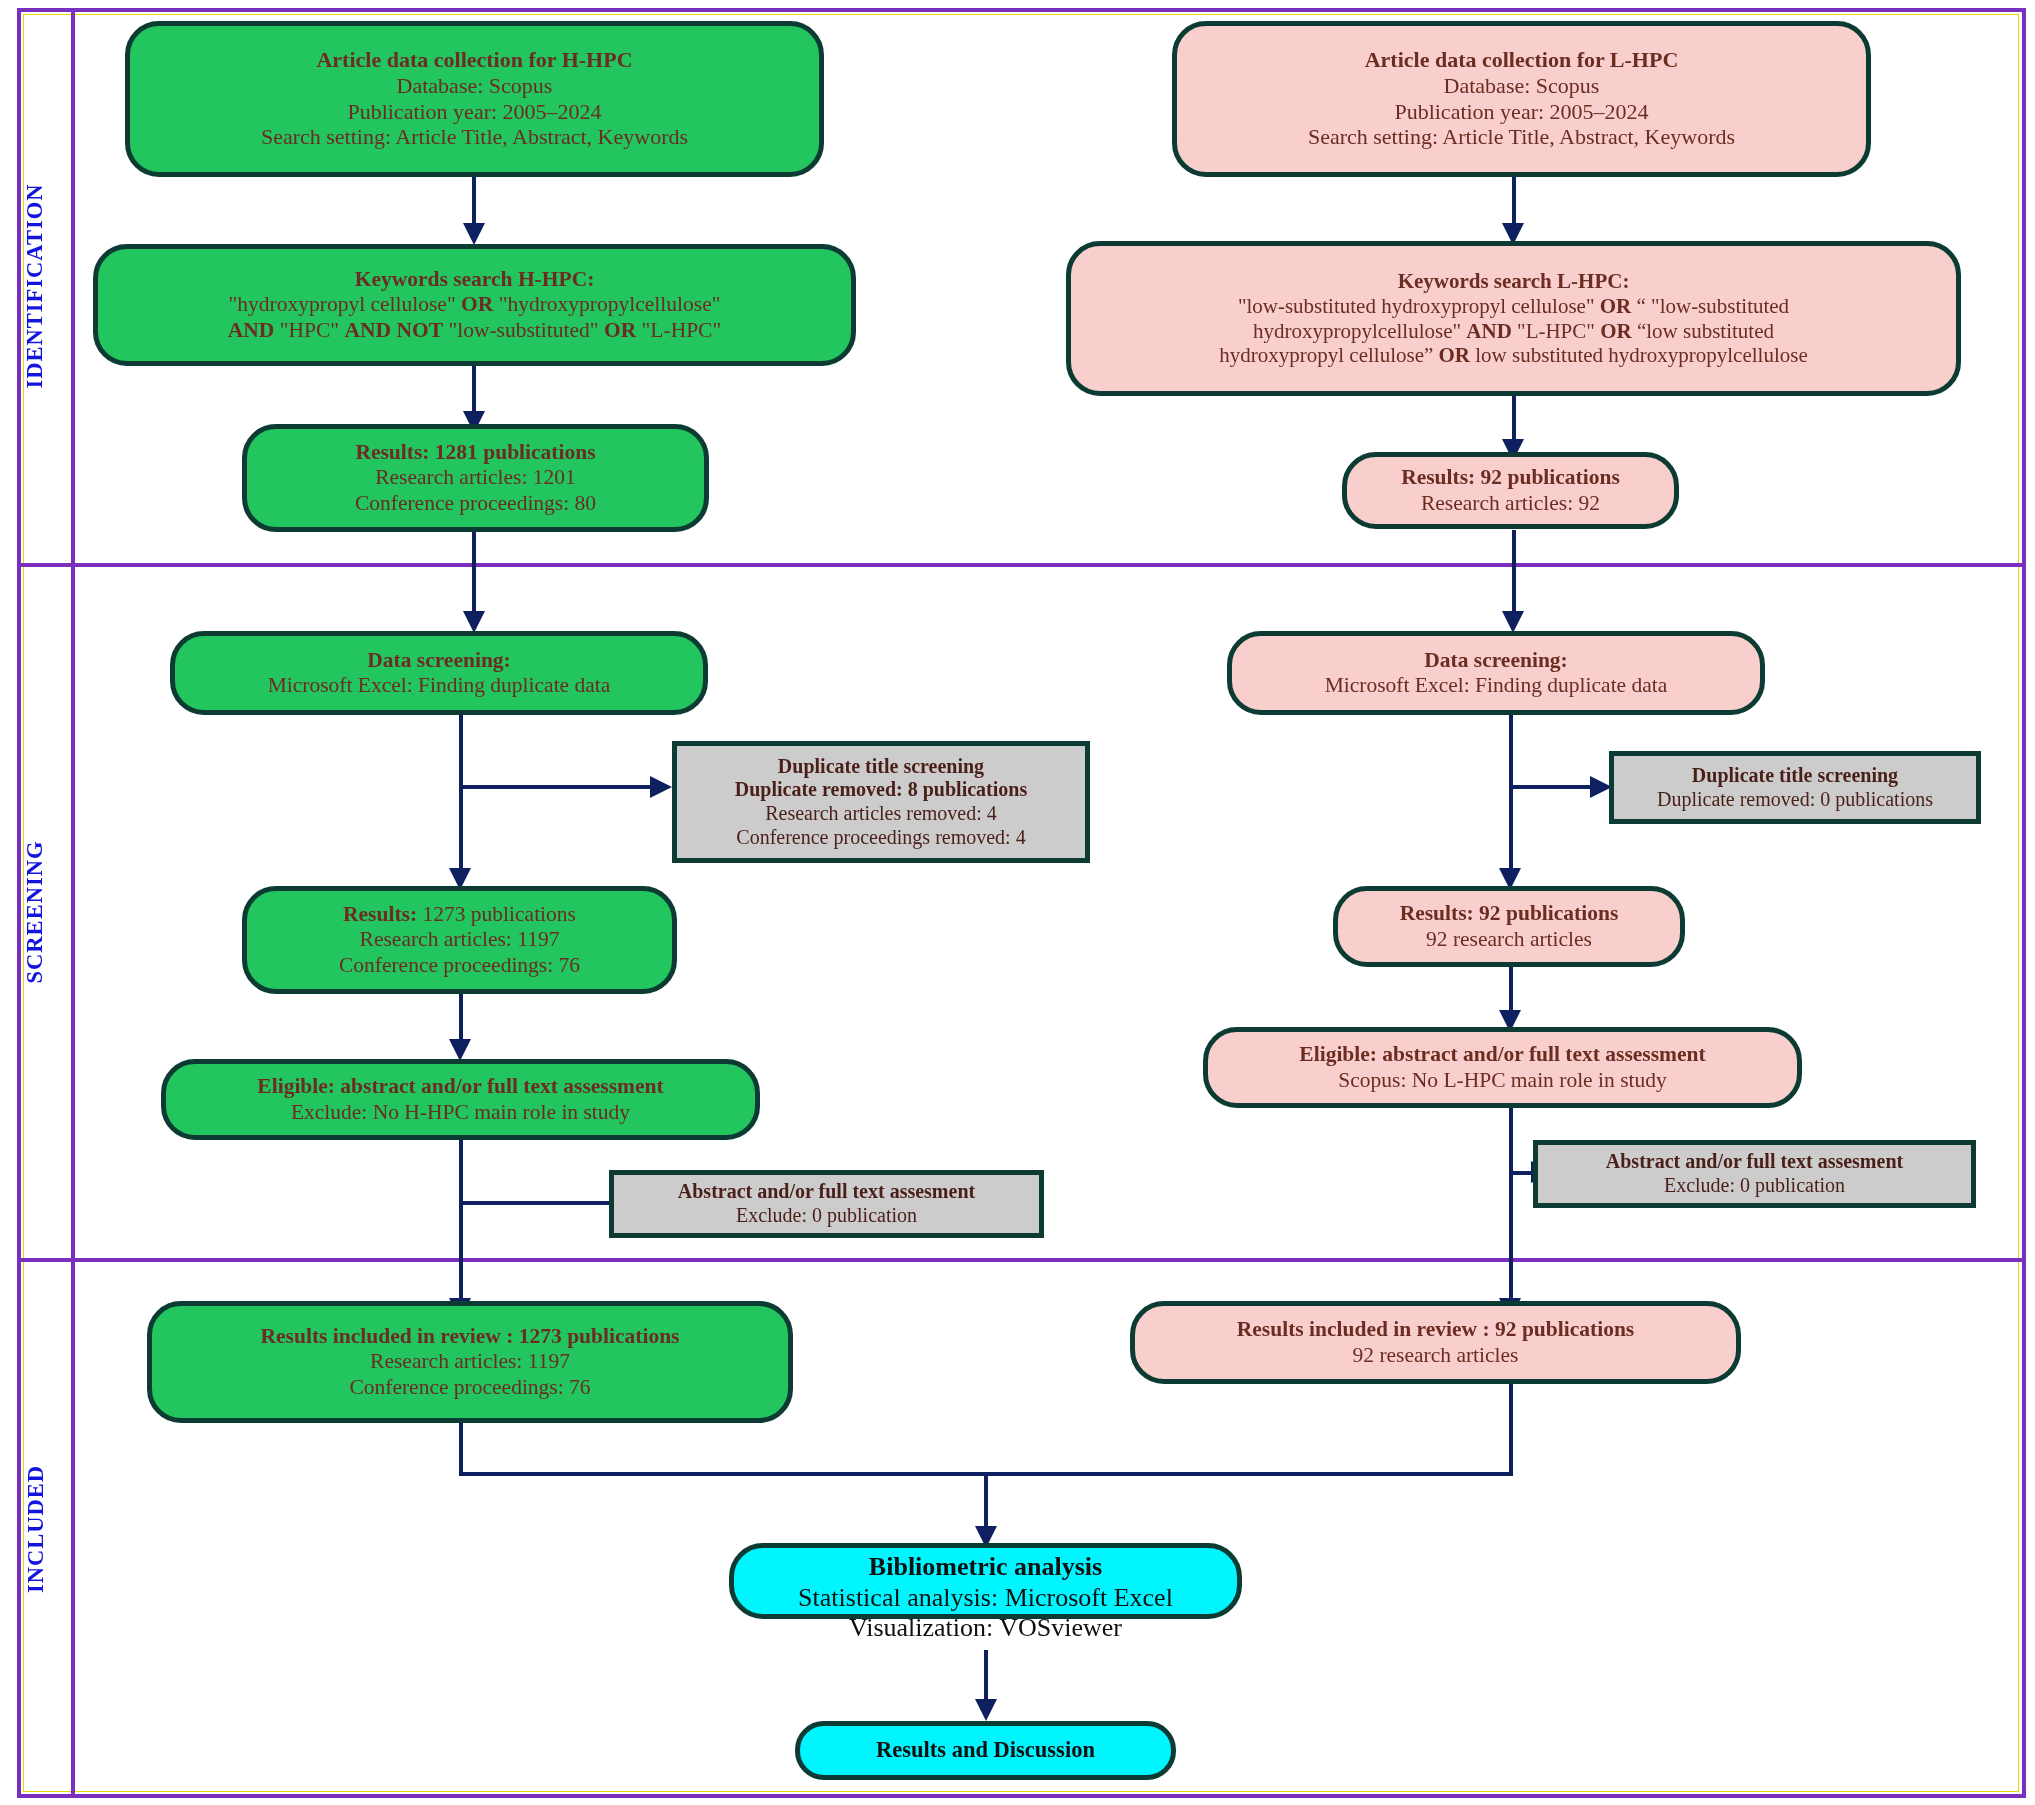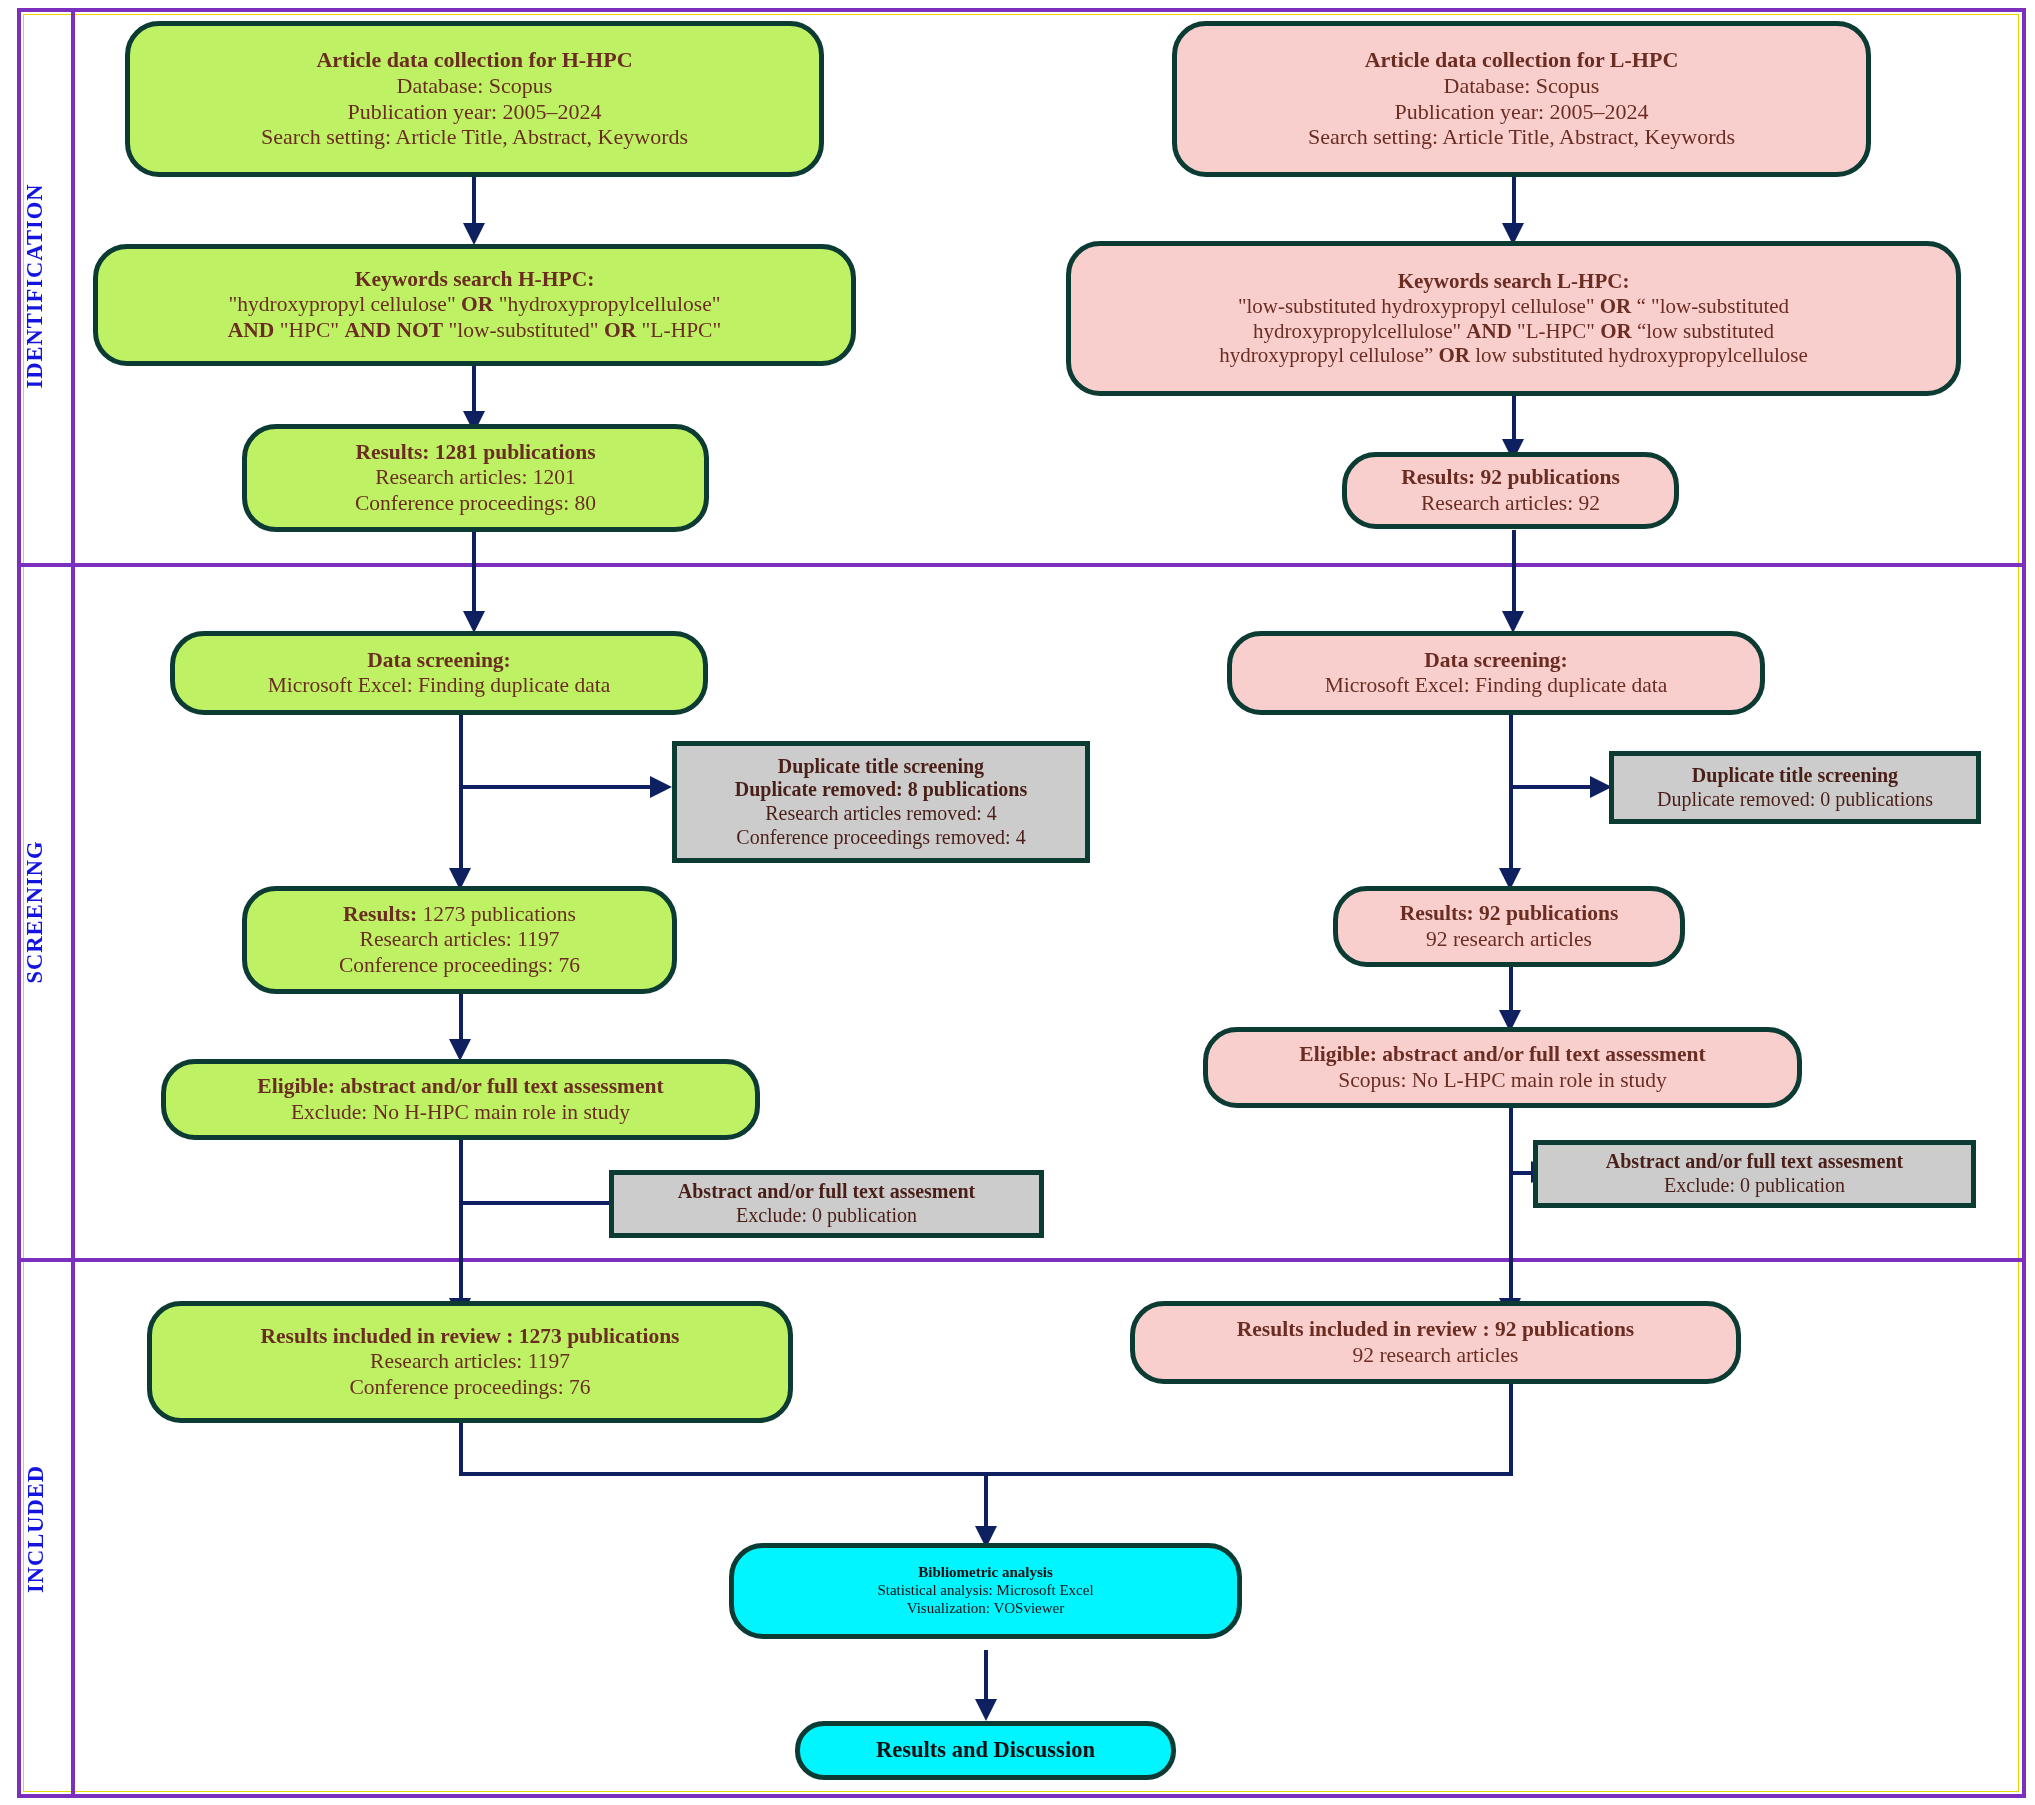--- a/index.html
+++ b/index.html
@@ -77,21 +77,21 @@
     flex-direction: column;
     align-items: center;
     justify-content: center;
     text-align: center;
     border: 5.4px solid #0B3B33;
     color: #6B2C22;
     line-height: 1.18;
     padding: 3.9px 7.8px;
     z-index: 5;
   }
-  .node.green  { background: #bef264; }
+  .node.green  { background: #22c55e; }
   .node.pink   { background: #F9CFCD; }
   .node.gray   { background: #CCCCCC; color:#4A1F18; }
   .node.cyan   { background: #00F5FF; color:#101010; }
 
   .node.rounded { border-radius: 34px; }
   .node.rect    { border-radius: 0; }
 
   .node .ln { display:block; white-space: nowrap; }
   .node .b { font-weight: bold; }
 
@@ -299,21 +299,21 @@
     <span class="ln b">Results included in review : 92 publications</span>
     <span class="ln">92 research articles</span>
   </div>
 
   <div class="vline" style="left:459px; top:1423px; height:53px;"></div>
   <div class="vline" style="left:1509px; top:1384px; height:92px;"></div>
   <div class="hline" style="left:459px; top:1472px; width:1054px;"></div>
   <div class="vline" style="left:984px; top:1472px; height:71px;"></div>
   <div class="arrow-down" style="left:975px; top:1526px;"></div>
 
-  <div class="node cyan rounded" style="left:729px; top:1543px; width:513px; height:96px; font-size:15px;">
+  <div class="node cyan rounded" style="left:729px; top:1543px; width:513px; height:76px; font-size:26px;justify-content:space-between;">
     <span class="ln b">Bibliometric analysis</span>
     <span class="ln">Statistical analysis: Microsoft Excel</span>
     <span class="ln">Visualization: VOSviewer</span>
   </div>
 
   <div class="vline" style="left:984px; top:1650px; height:61px;"></div>
   <div class="arrow-down" style="left:975px; top:1699px;"></div>
 
   <div class="node cyan rounded" style="left:795px; top:1721px; width:381px; height:59px; font-size:22.5px; border-radius:29px;">
     <span class="ln b">Results and Discussion</span>

